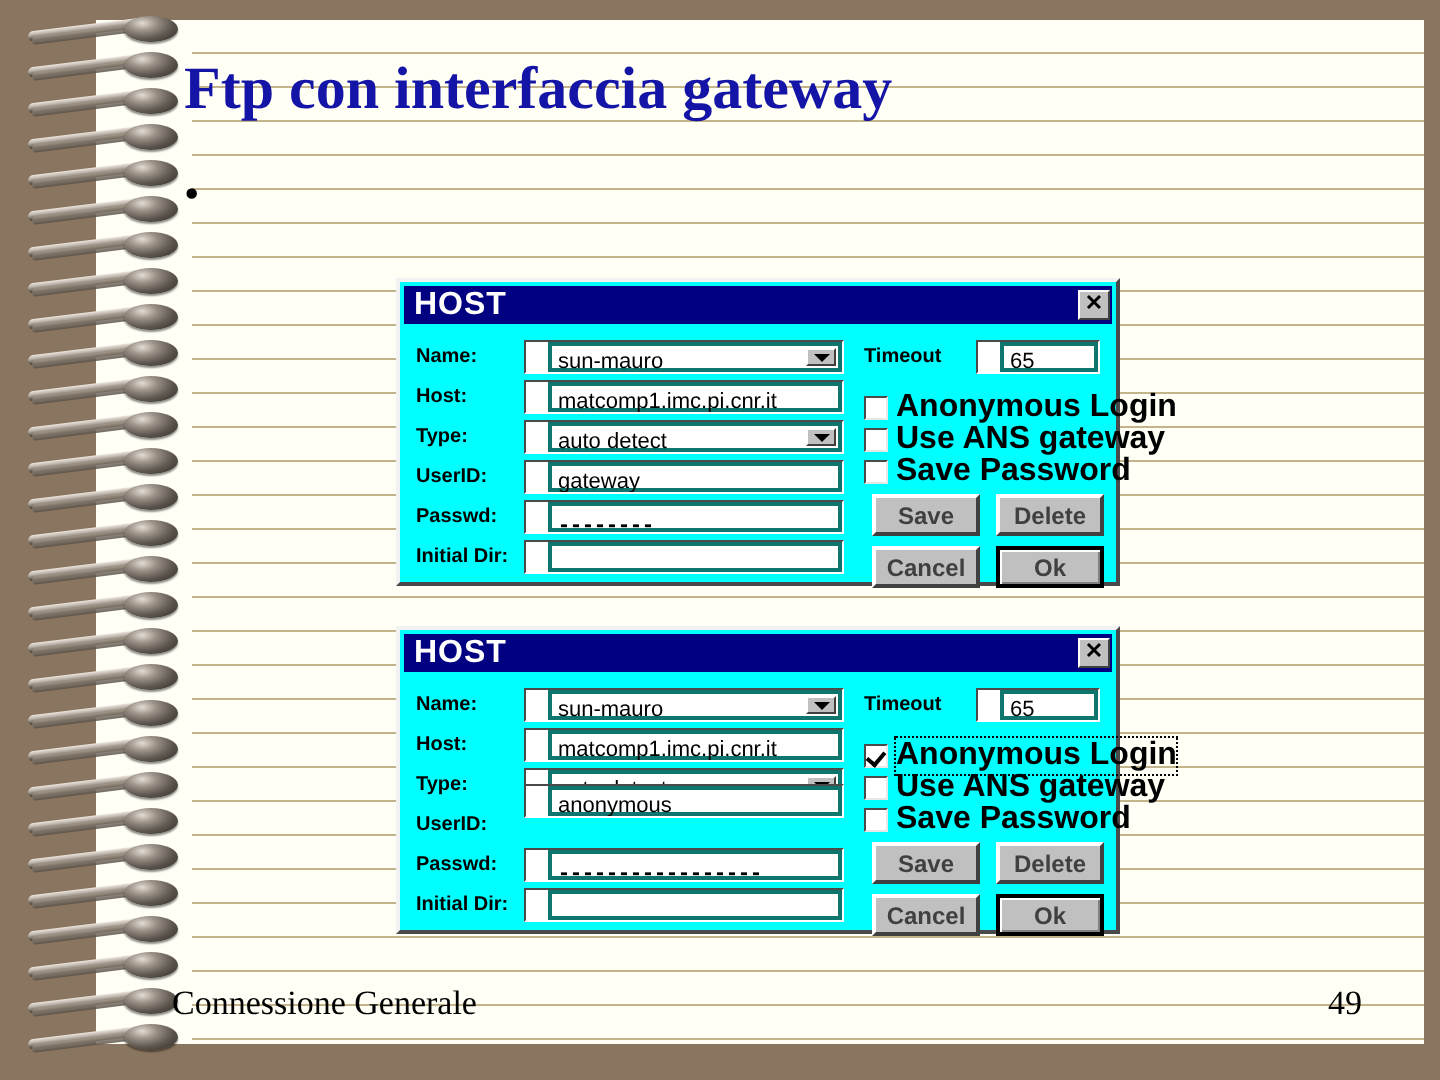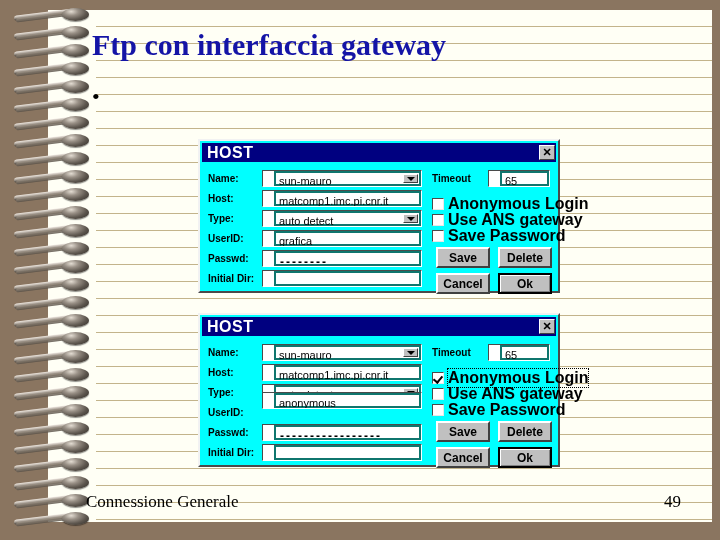--- a/index.html
+++ b/index.html
@@ -310,21 +310,21 @@
     border-top: 2px solid #ffffff;
     border-left: 2px solid #ffffff;
     border-right: 2px solid #404040;
     border-bottom: 2px solid #404040;
     display: flex;
     align-items: center;
     justify-content: center;
     font-family: "Liberation Sans", sans-serif;
     font-size: 12px;
     font-weight: bold;
-    color: #000000;
+    color: #404040;
     box-sizing: border-box;
   }
   .btn.default {
     border: 2px solid #000;
     box-shadow: inset 1px 1px 0 #ffffff, inset -1px -1px 0 #808080;
   }
 </style>
 </head>
 <body>
 
@@ -515,21 +515,21 @@
           <div class="inner">
             <div class="val">auto detect</div>
             <div class="arrow">
               <i></i>
             </div>
           </div>
         </div>
         <div class="fld-label" style="left: 8px; top: 71px;">UserID:</div>
         <div class="txtbox" style="left: 62px; top: 68px; width: 160px; height: 17px;">
           <div class="inner">
-            <div class="val">grafica</div>
+            <div class="val">gateway</div>
           </div>
         </div>
         <div class="fld-label" style="left: 8px; top: 91px;">Passwd:</div>
         <div class="txtbox" style="left: 62px; top: 88px; width: 160px; height: 17px;">
           <div class="inner">
             <div class="pw-dots">--------</div>
           </div>
         </div>
         <div class="fld-label" style="left: 8px; top: 111px;">Initial Dir:</div>
         <div class="txtbox" style="left: 62px; top: 108px; width: 160px; height: 17px;">

